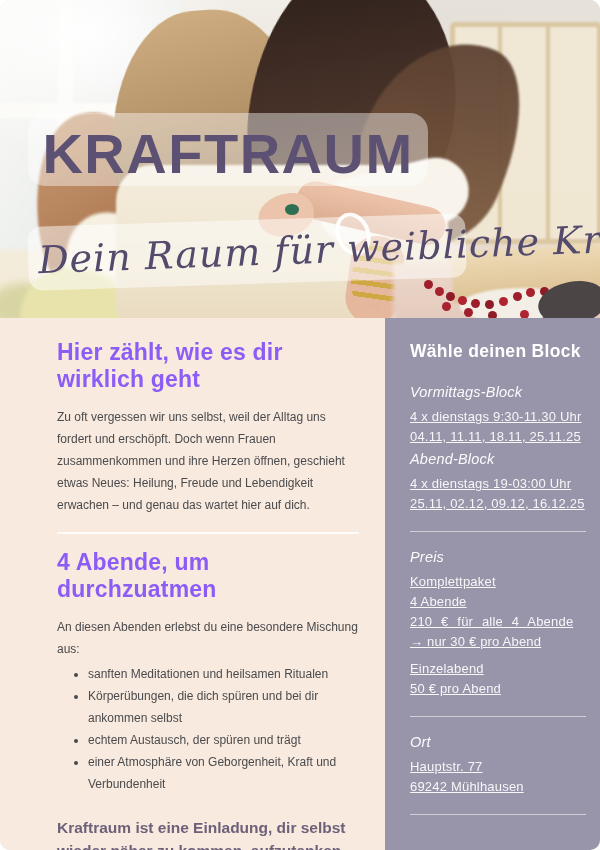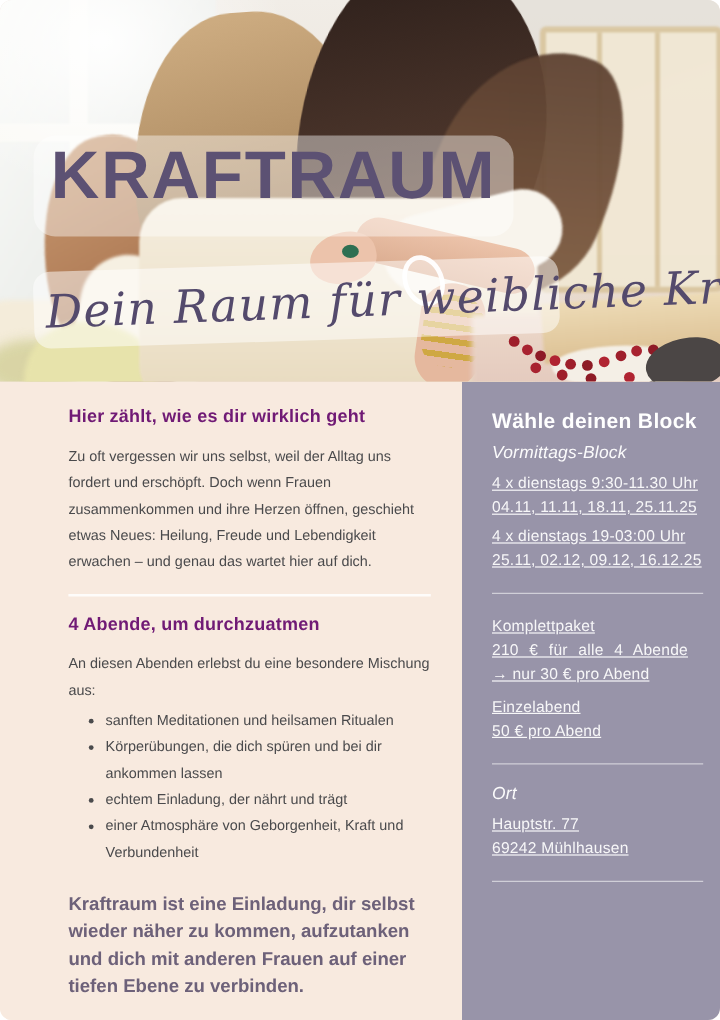--- a/index.html
+++ b/index.html
@@ -74,44 +74,44 @@
     box-shadow: 11px 7px 0 #a82330, 22px 12px 0 #8e1b26, 34px 16px 0 #b02432, 47px 19px 0 #9e1f2b,
       61px 20px 0 #8e1b26, 75px 17px 0 #b02432, 89px 12px 0 #9e1f2b, 102px 8px 0 #a82330,
       116px 7px 0 #8e1b26, 129px 11px 0 #b02432, 140px 17px 0 #9e1f2b, 148px 24px 0 #8e1b26,
       18px 22px 0 #a82330, 40px 28px 0 #9e1f2b, 64px 31px 0 #8e1b26, 96px 30px 0 #b02432,
       124px 28px 0 #9e1f2b; filter:blur(.5px); }
   .ph-stones { left:538px; top:282px; width:68px; height:42px; background:#4b4645;
     border-radius:50% 50% 45% 55%; transform:rotate(-12deg);
     box-shadow:-20px 20px 0 -8px #5a5452; }
 
   
-  .title-band { position:absolute; left:28px; top:113px; width:400px; height:84px;
+  .title-band { position:absolute; left:28px; top:113px; width:400px; height:73px;
     background:rgba(255,255,255,.42); border-radius:18px;
-    display:flex; align-items:flex-start; justify-content:center; }
+    display:flex; align-items:flex-end; justify-content:center; }
   .title { font-size:56px; font-weight:800; letter-spacing:1.5px; color:#5c5173; }
   .script-band { position:absolute; left:28px; top:220px; width:438px; height:64px;
     background:rgba(255,255,255,.5); border-radius:14px; transform:rotate(-1.8deg);
     display:flex; align-items:center; }
   .script { font-family:"DejaVu Serif", serif; font-style:italic; font-size:38px;
     color:#544a6c; padding-left:10px; white-space:nowrap; letter-spacing:1px;
     transform:rotate(-.3deg); }
 
   
   .content { display:flex; width:600px; height:532px; }
   .left { width:385px; box-sizing:border-box; background:#f8eadf; padding:21px 26px 0 57px; }
-  .sec-head { font-size:15px; font-weight:700; color:#701a75; letter-spacing:.2px; margin:0 0 13px 0; }
+  .sec-head { font-size:23px; font-weight:700; color:#8b5cf6; letter-spacing:.2px; margin:0 0 13px 0; }
   .body-text { font-size:12px; color:#4a4a4c; line-height:22px; margin:0; }
   .left-divider { border:none; border-top:2px solid rgba(255,255,255,.85); margin:16px 0 15px 0; }
   .bullets { margin:3px 0 0 0; padding-left:31px; }
   .bullets li { font-size:12px; color:#4a4a4c; line-height:22px; }
   .closing { margin:21px 0 0 0; font-size:15.5px; font-weight:700; color:#6d6179; line-height:23px; }
 
   
   .sidebar { flex:1; box-sizing:border-box; background:#9894a9; padding:23px 14px 0 25px; color:#ffffff; }
-  .side-head { font-size:17.5px; font-weight:700; letter-spacing:.3px; margin:0 0 8px 0; color:#ffffff; }
+  .side-head { font-size:17.5px; font-weight:700; letter-spacing:.3px; margin:0 0 22px 0; color:#ffffff; }
   .side-label { font-size:14.5px; color:rgba(255,255,255,.96); margin:0 0 7px 0; letter-spacing:.2px;font-style:italic; }
   .side-text { font-size:13px; color:rgba(255,255,255,.92); line-height:20px; letter-spacing:.2px;text-decoration:underline; }
   .gap-sm { height:7px; } .gap-xs { height:4px; }
   .side-divider { border:none; border-top:1px solid rgba(255,255,255,.55); margin:17px 0; }
   .wide-space { word-spacing:5px; }
 </style>
 </head>
 <body>
 
 <div class="page">
@@ -157,40 +157,43 @@
   <div class="content">
 
     <div class="left">
       <h2 class="sec-head">Hier zählt, wie es dir wirklich geht</h2>
       <p class="body-text">Zu oft vergessen wir uns selbst, weil der Alltag uns fordert und erschöpft. Doch wenn Frauen zusammenkommen und ihre Herzen öffnen, geschieht etwas Neues: Heilung, Freude und Lebendigkeit erwachen – und genau das wartet hier auf dich.</p>
       <hr class="left-divider">
       <h2 class="sec-head">4 Abende, um durchzuatmen</h2>
       <p class="body-text">An diesen Abenden erlebst du eine besondere Mischung aus:</p>
       <ul class="bullets">
         <li>sanften Meditationen und heilsamen Ritualen</li>
-        <li>Körperübungen, die dich spüren und bei dir ankommen lassen</li>
-        <li>echtem Einladung, der nährt und trägt</li>
+        <li>Körperübungen, die dich spüren und bei dir ankommen selbst</li>
+        <li>echtem Austausch, der spüren und trägt</li>
         <li>einer Atmosphäre von Geborgenheit, Kraft und Verbundenheit</li>
       </ul>
       <p class="closing">Kraftraum ist eine Einladung, dir selbst wieder näher zu kommen, aufzutanken und dich mit anderen Frauen auf einer tiefen Ebene zu verbinden.</p>
     </div>
 
     <aside class="sidebar">
       <h3 class="side-head">Wähle deinen Block</h3>
 
       <div class="side-label">Vormittags-Block</div>
       <div class="side-text">4 x dienstags 9:30-11.30 Uhr</div>
       <div class="side-text">04.11, 11.11, 18.11, 25.11.25</div>
       <div class="gap-xs"></div>
+      <div class="side-label">Abend-Block</div>
       <div class="side-text">4 x dienstags 19-03:00 Uhr</div>
       <div class="side-text">25.11, 02.12, 09.12, 16.12.25</div>
 
       <hr class="side-divider">
 
+      <div class="side-label">Preis</div>
       <div class="side-text">Komplettpaket</div>
+      <div class="side-text">4 Abende</div>
       <div class="side-text wide-space">210 € für alle 4 Abende</div>
       <div class="side-text">→ nur 30 € pro Abend</div>
       <div class="gap-sm"></div>
       <div class="side-text">Einzelabend</div>
       <div class="side-text">50 € pro Abend</div>
 
       <hr class="side-divider">
 
       <div class="side-label">Ort</div>
       <div class="side-text">Hauptstr. 77</div>

